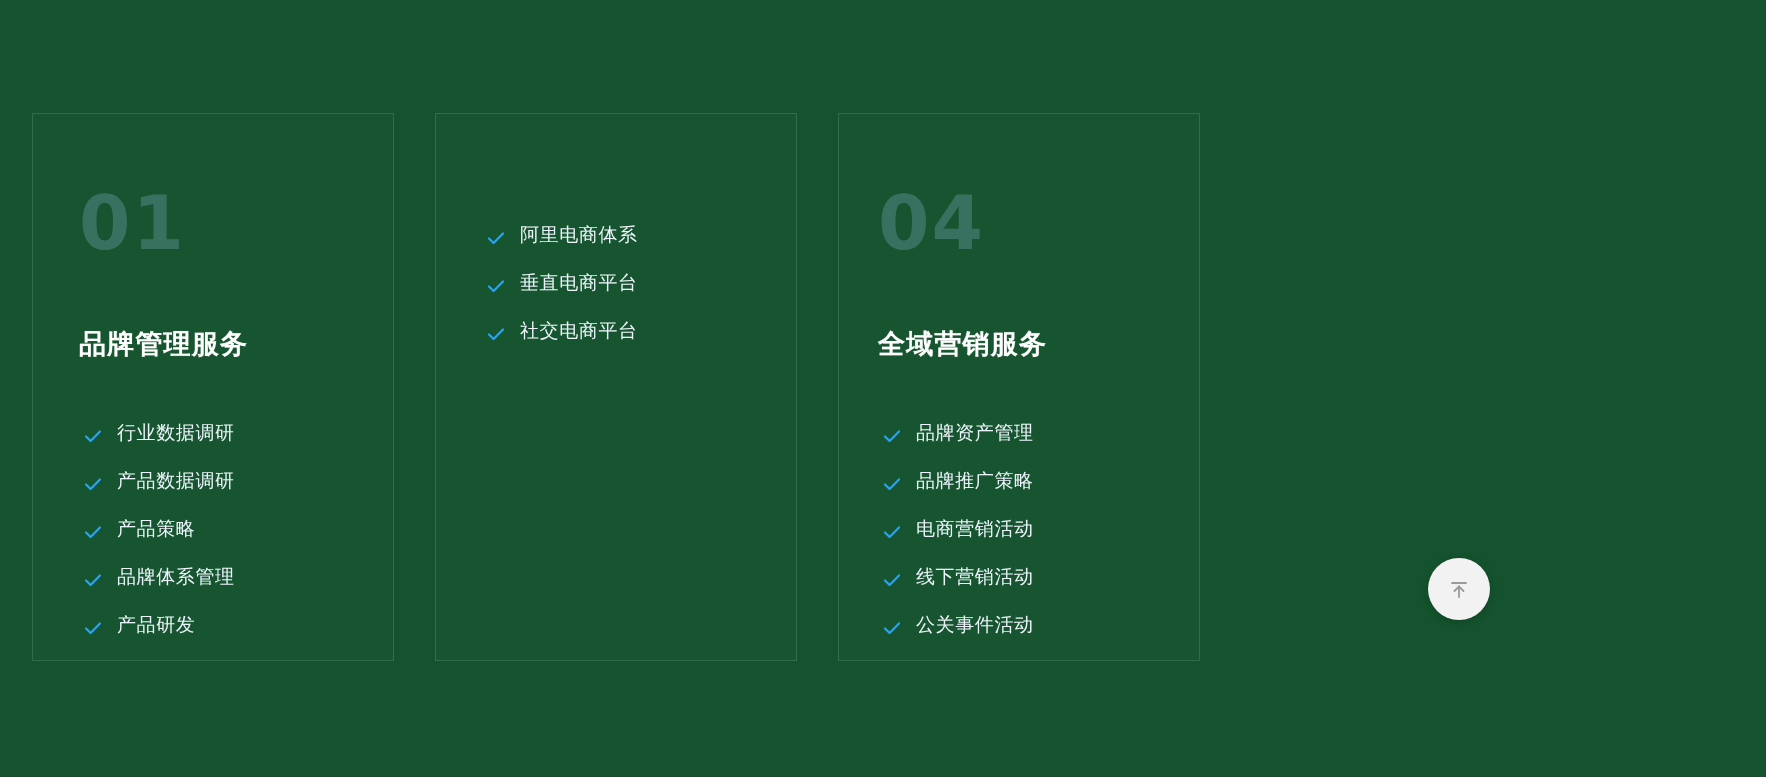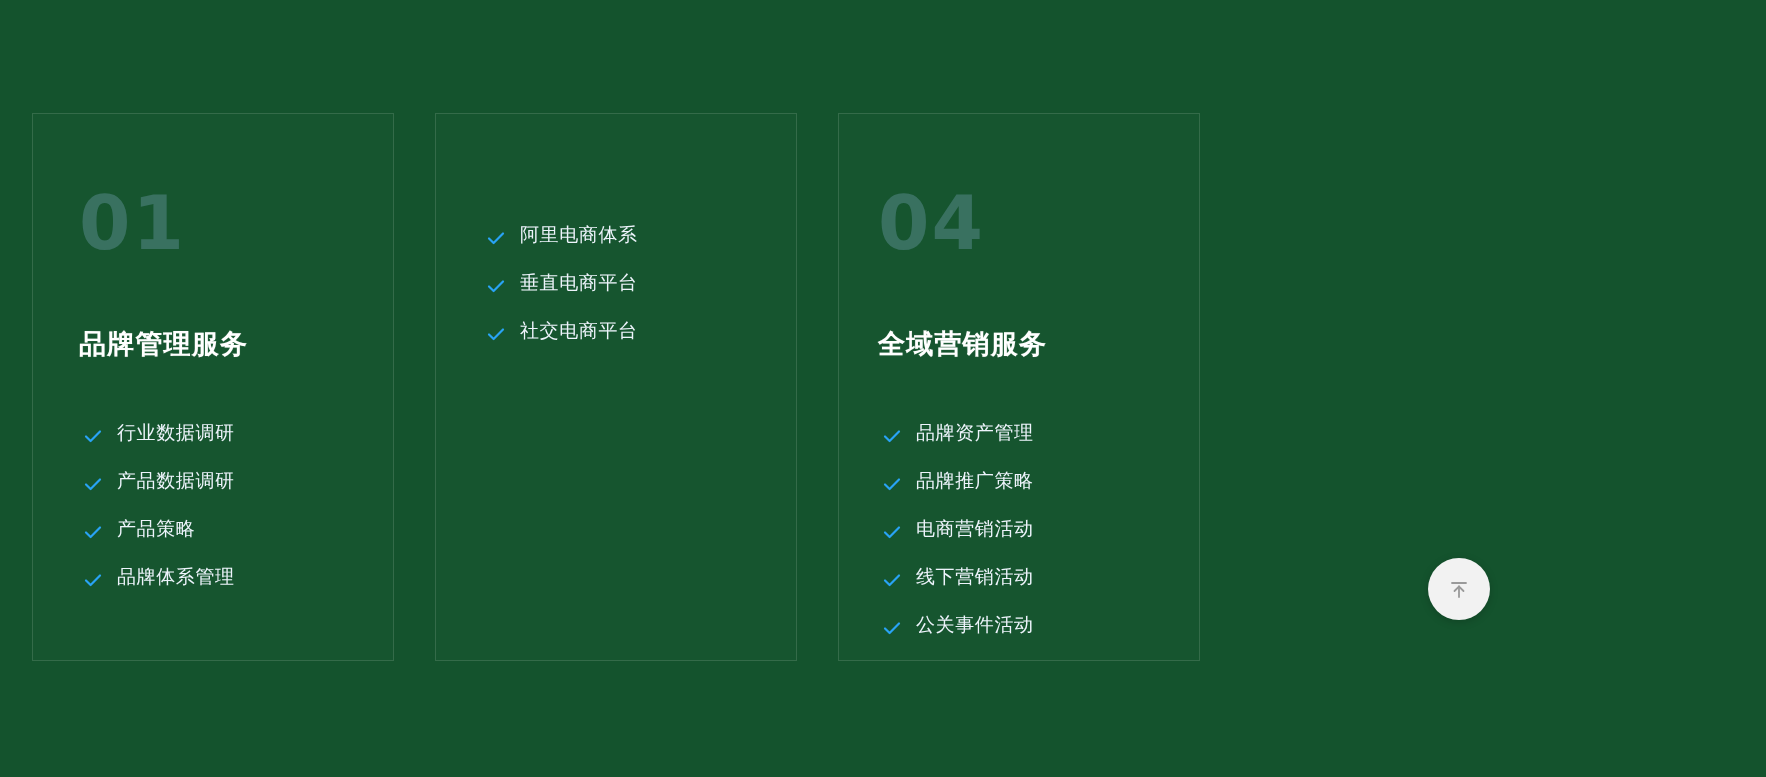--- a/index.html
+++ b/index.html
@@ -150,20 +150,28 @@
             <span class="item-label">产品策略</span>
           </li>
           <li class="card-list-item">
             <span>
               <svg class="check-icon" viewBox="0 0 20 20" aria-hidden="true">
                 <polyline points="3,10.5 7.6,15 17,5.5" fill="none" stroke="#29a3f5" stroke-width="2.2" stroke-linecap="round" stroke-linejoin="round"></polyline>
               </svg>
             </span>
             <span class="item-label">品牌体系管理</span>
           </li>
+          <li class="card-list-item">
+            <span>
+              <svg class="check-icon" viewBox="0 0 20 20" aria-hidden="true">
+                <polyline points="3,10.5 7.6,15 17,5.5" fill="none" stroke="#29a3f5" stroke-width="2.2" stroke-linecap="round" stroke-linejoin="round"></polyline>
+              </svg>
+            </span>
+            <span class="item-label">产品研发</span>
+          </li>
         </ul>
       </div>
       <div class="service-card">
         <ul class="card-list">
           <li class="card-list-item">
             <span>
               <svg class="check-icon" viewBox="0 0 20 20" aria-hidden="true">
                 <polyline points="3,10.5 7.6,15 17,5.5" fill="none" stroke="#29a3f5" stroke-width="2.2" stroke-linecap="round" stroke-linejoin="round"></polyline>
               </svg>
             </span>

